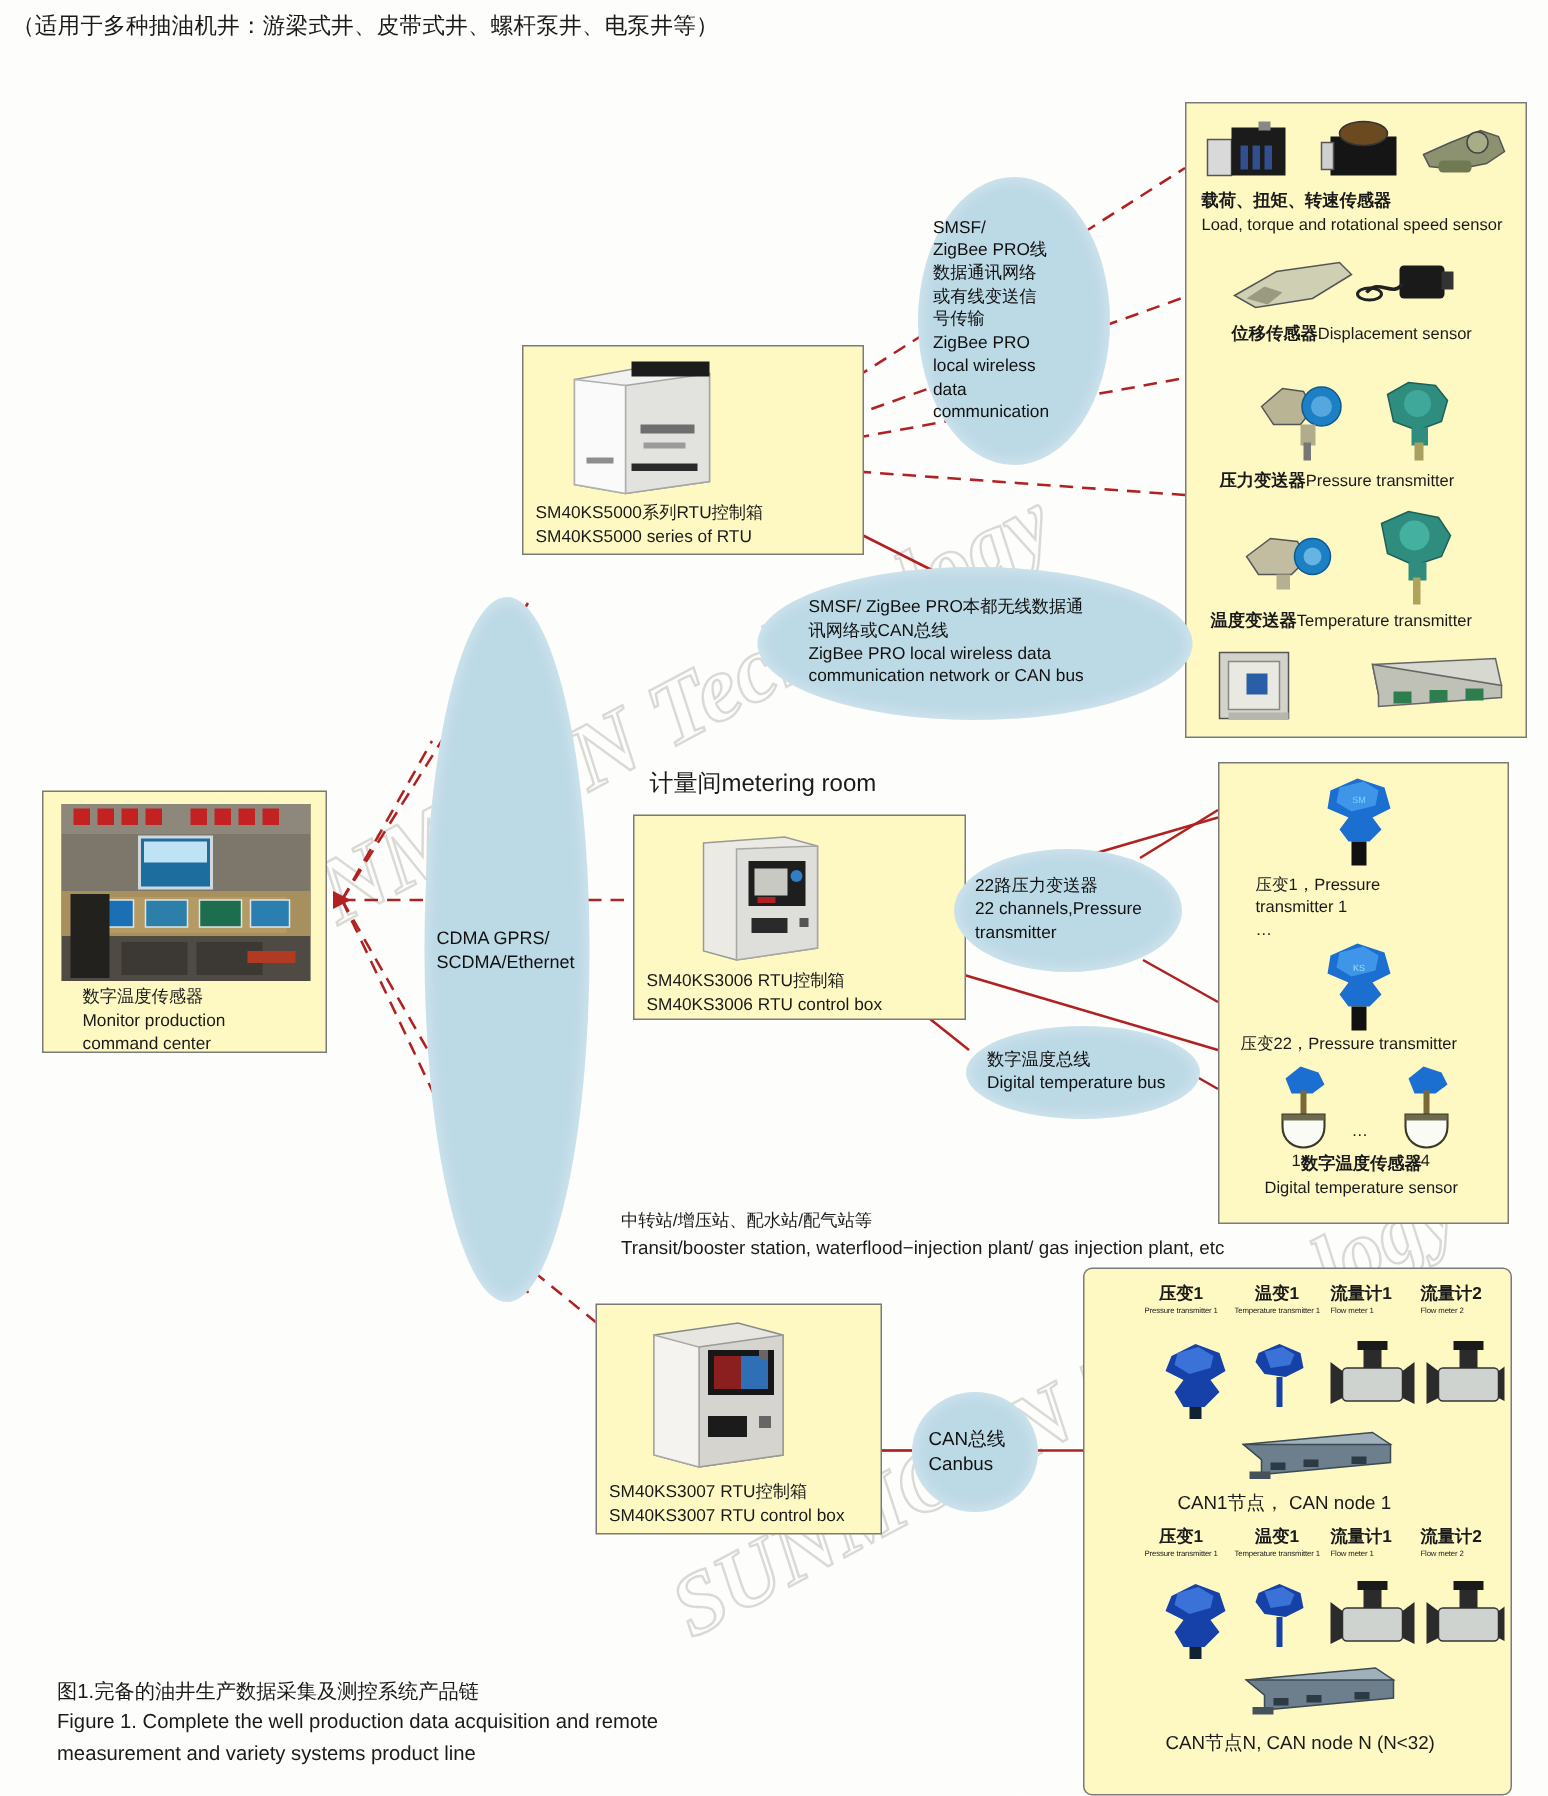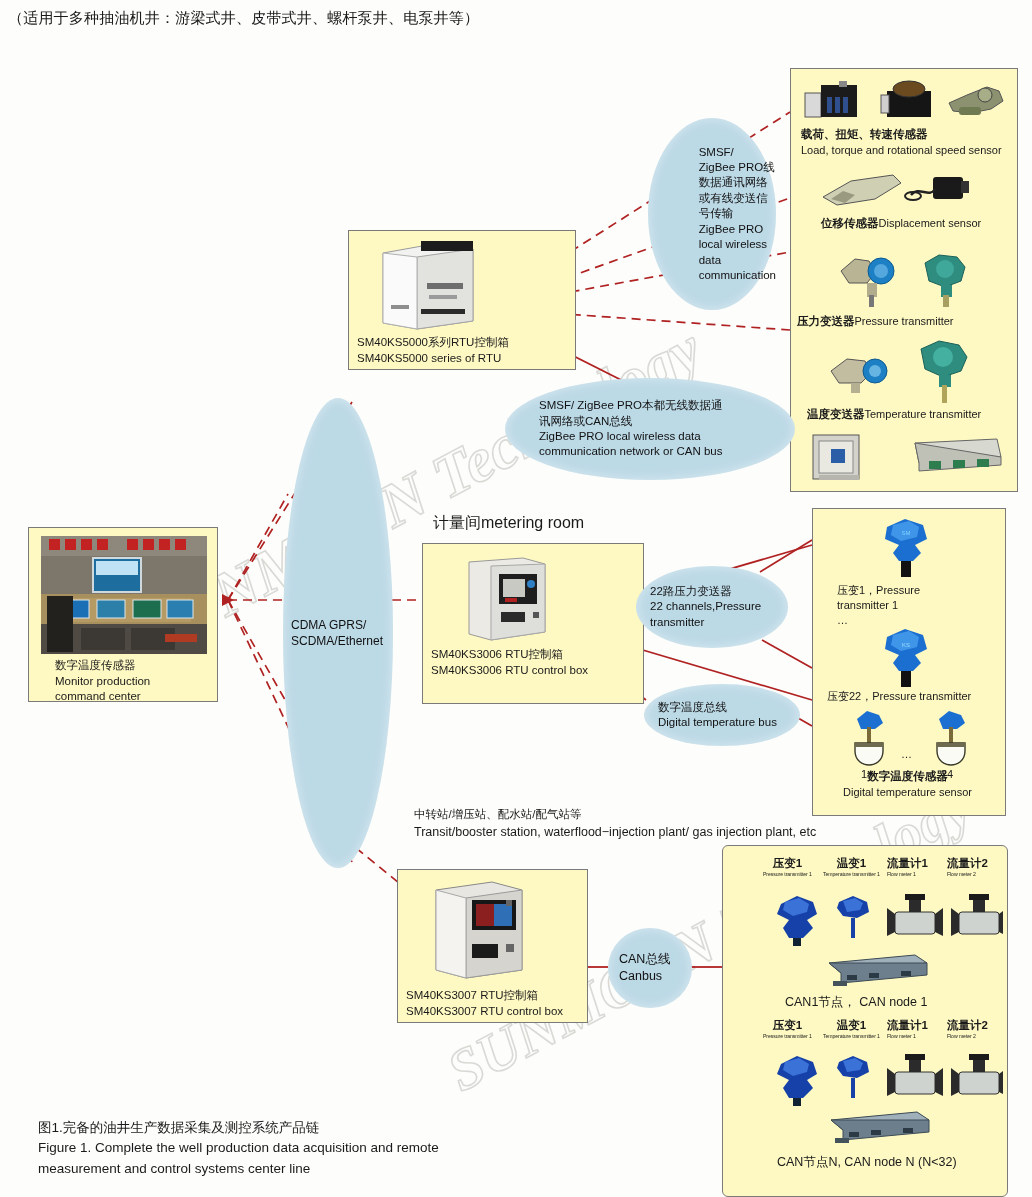--- a/index.html
+++ b/index.html
@@ -165,21 +165,21 @@
       <circle cx="60" cy="22" r="13" fill="#1d7fc4" stroke="#0d5a90"></circle>
       <circle cx="60" cy="22" r="7" fill="#55a8dd"></circle>
       <rect x="46" y="34" width="10" height="14" fill="#b0ac8c"></rect>
       <rect x="48" y="46" width="5" height="12" fill="#777"></rect>
       <path d="M104 14 L118 6 L136 8 L144 18 L140 32 L124 38 L108 32 Z" fill="#2f8d80" stroke="#1c6158"></path>
       <circle cx="124" cy="20" r="9" fill="#3fa89a"></circle>
       <rect x="120" y="36" width="11" height="12" fill="#2f8d80"></rect>
       <rect x="122" y="46" width="6" height="12" fill="#a8a060"></rect>
     </svg>
   </div>
-  <div class="abs devlabel" style="left:6px;top:245px;text-align:center;">
+  <div class="abs devlabel" style="left:22px;top:245px;text-align:center;">
     <span class="cn">压力变送器</span><span>Pressure transmitter</span>
   </div>
 
   <div class="abs" style="left:26px;top:270px;width:174px;height:66px;">
     <svg width="174" height="66" viewBox="0 0 174 66">
       <path d="M14 32 L30 20 L48 22 L54 34 L44 44 L22 44 Z" fill="#c2bda0" stroke="#555"></path>
       <circle cx="58" cy="32" r="12" fill="#1d7fc4" stroke="#0d5a90"></circle>
       <circle cx="58" cy="32" r="6" fill="#66b4e2"></circle>
       <rect x="34" y="44" width="9" height="10" fill="#b5b092"></rect>
       <path d="M104 10 L122 2 L142 6 L150 18 L144 32 L126 38 L108 30 Z" fill="#2f8d80" stroke="#1c6158"></path>
@@ -200,21 +200,21 @@
       <rect x="16" y="44" width="40" height="5" fill="#b6b6ae"></rect>
       <path d="M112 12 L194 8 L198 26 L116 32 Z" fill="#d7d8cf" stroke="#666"></path>
       <path d="M112 12 L116 32 L116 40 L198 34 L198 26 Z" fill="#bfc0b6" stroke="#666"></path>
       <rect x="126" y="30" width="12" height="8" fill="#2e7d4f"></rect>
       <rect x="150" y="29" width="12" height="8" fill="#2e7d4f"></rect>
       <rect x="174" y="28" width="12" height="8" fill="#2e7d4f"></rect>
     </svg>
   </div>
 </div>
 
-<div class="abs ell" style="left:648px;top:118px;width:128px;height:192px;justify-content:flex-end;">
+<div class="abs ell" style="left:612px;top:118px;width:128px;height:192px;">
   <div class="txt">
     <div>SMSF/</div>
     <div>ZigBee PRO线</div>
     <div>数据通讯网络</div>
     <div>或有线变送信</div>
     <div>号传输</div>
     <div>ZigBee PRO</div>
     <div>local wireless</div>
     <div>data</div>
     <div>communication</div>
@@ -290,21 +290,21 @@
   <div class="abs cap" style="left:26px;top:130px;">
     <div class="cn">数字温度传感器</div>
     <div>Monitor production</div>
     <div>command center</div>
   </div>
 </div>
 
 <div class="abs cap" style="left:433px;top:512px;font-size:16px;">
   <span>计量间metering room</span>
 </div>
-<div class="abs panel" style="left:422px;top:543px;width:222px;height:161px;">
+<div class="abs panel" style="left:422px;top:543px;width:222px;height:137px;">
   <div class="abs" style="left:38px;top:10px;width:92px;height:90px;">
     <svg width="92" height="90" viewBox="0 0 92 90">
       <path d="M8 8 L62 4 L84 10 L84 78 L30 86 L8 80 Z" fill="#eceae4" stroke="#999"></path>
       <path d="M30 12 L84 10 L84 78 L30 86 Z" fill="#dededa" stroke="#a7a7a7"></path>
       <rect x="38" y="20" width="38" height="30" fill="#1e1e1e"></rect>
       <rect x="42" y="25" width="22" height="18" fill="#c9c9c4"></rect>
       <circle cx="70" cy="30" r="4" fill="#2f7fc5"></circle>
       <rect x="44" y="44" width="12" height="4" fill="#b02222"></rect>
       <rect x="40" y="58" width="24" height="10" fill="#2a2a2a"></rect>
       <rect x="72" y="58" width="6" height="6" fill="#555"></rect>
@@ -533,14 +533,14 @@
     </svg>
   </div>
   <div class="abs nodelabel" style="left:54px;top:308px;">
     <span>CAN节点N,   CAN node N (N&lt;32)</span>
   </div>
 </div>
 
 <div class="abs" id="figcap">
   <div class="cn">图1.完备的油井生产数据采集及测控系统产品链</div>
   <div class="en">Figure 1. Complete the well production data acquisition and remote</div>
-  <div class="en">measurement and control systems center line</div>
+  <div class="en">measurement and variety systems product line</div>
 </div>
 
 </body></html>

